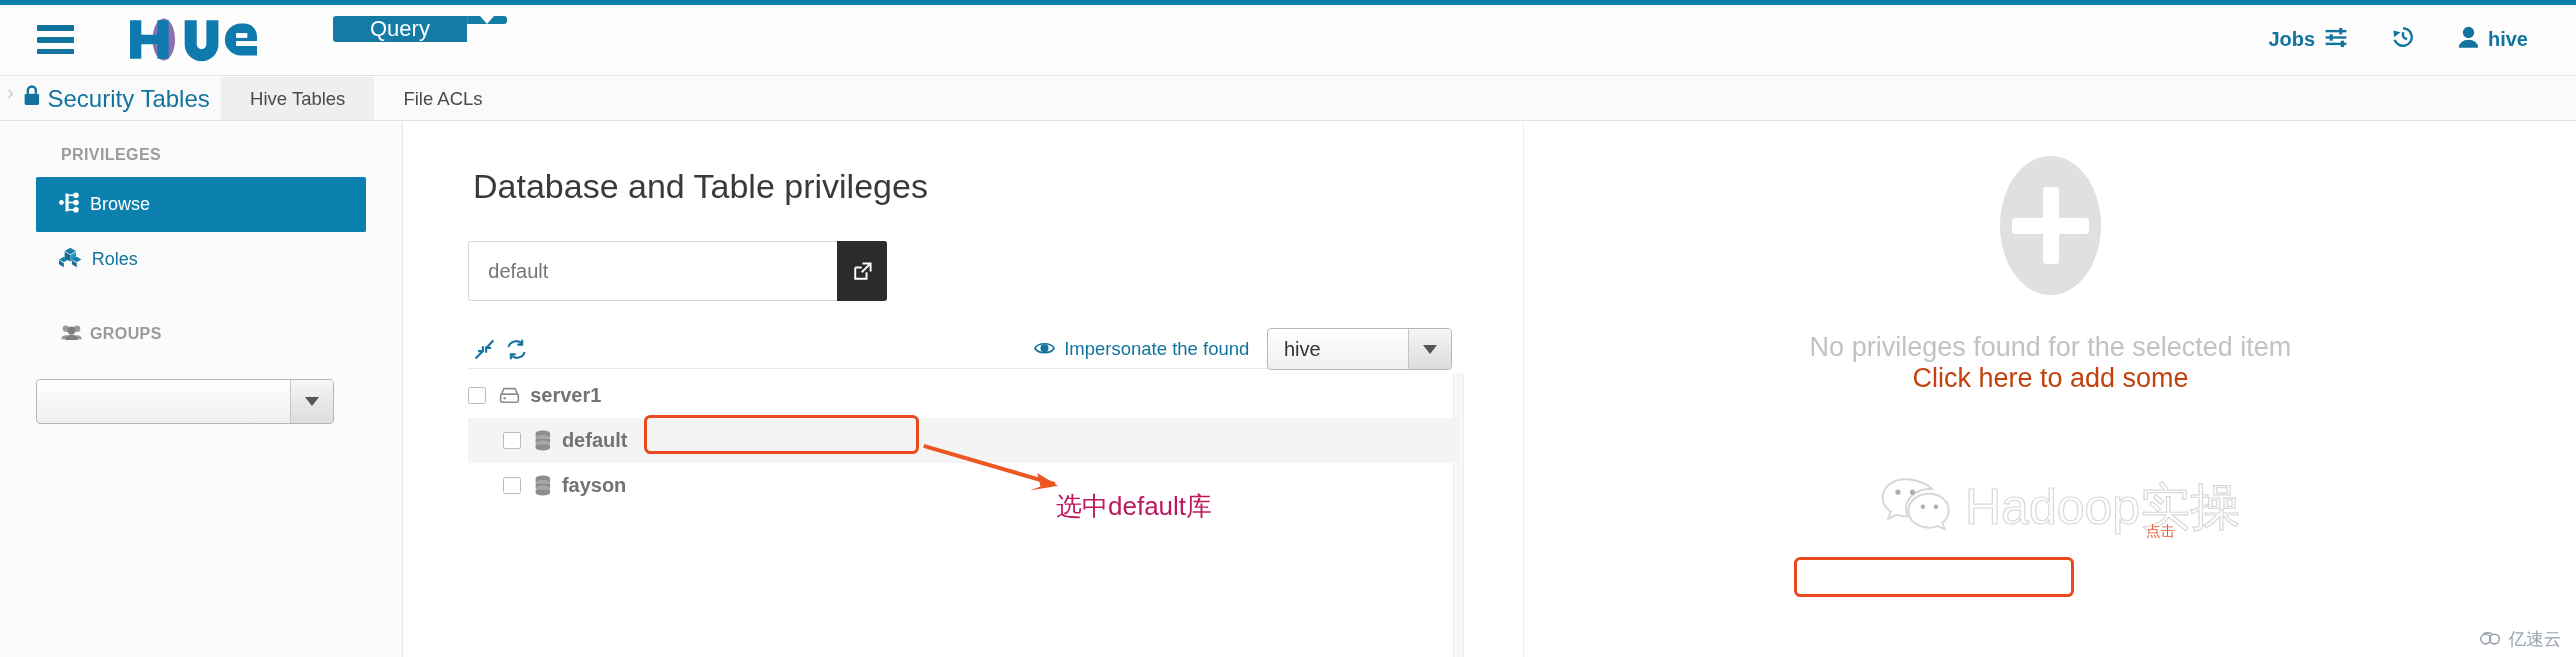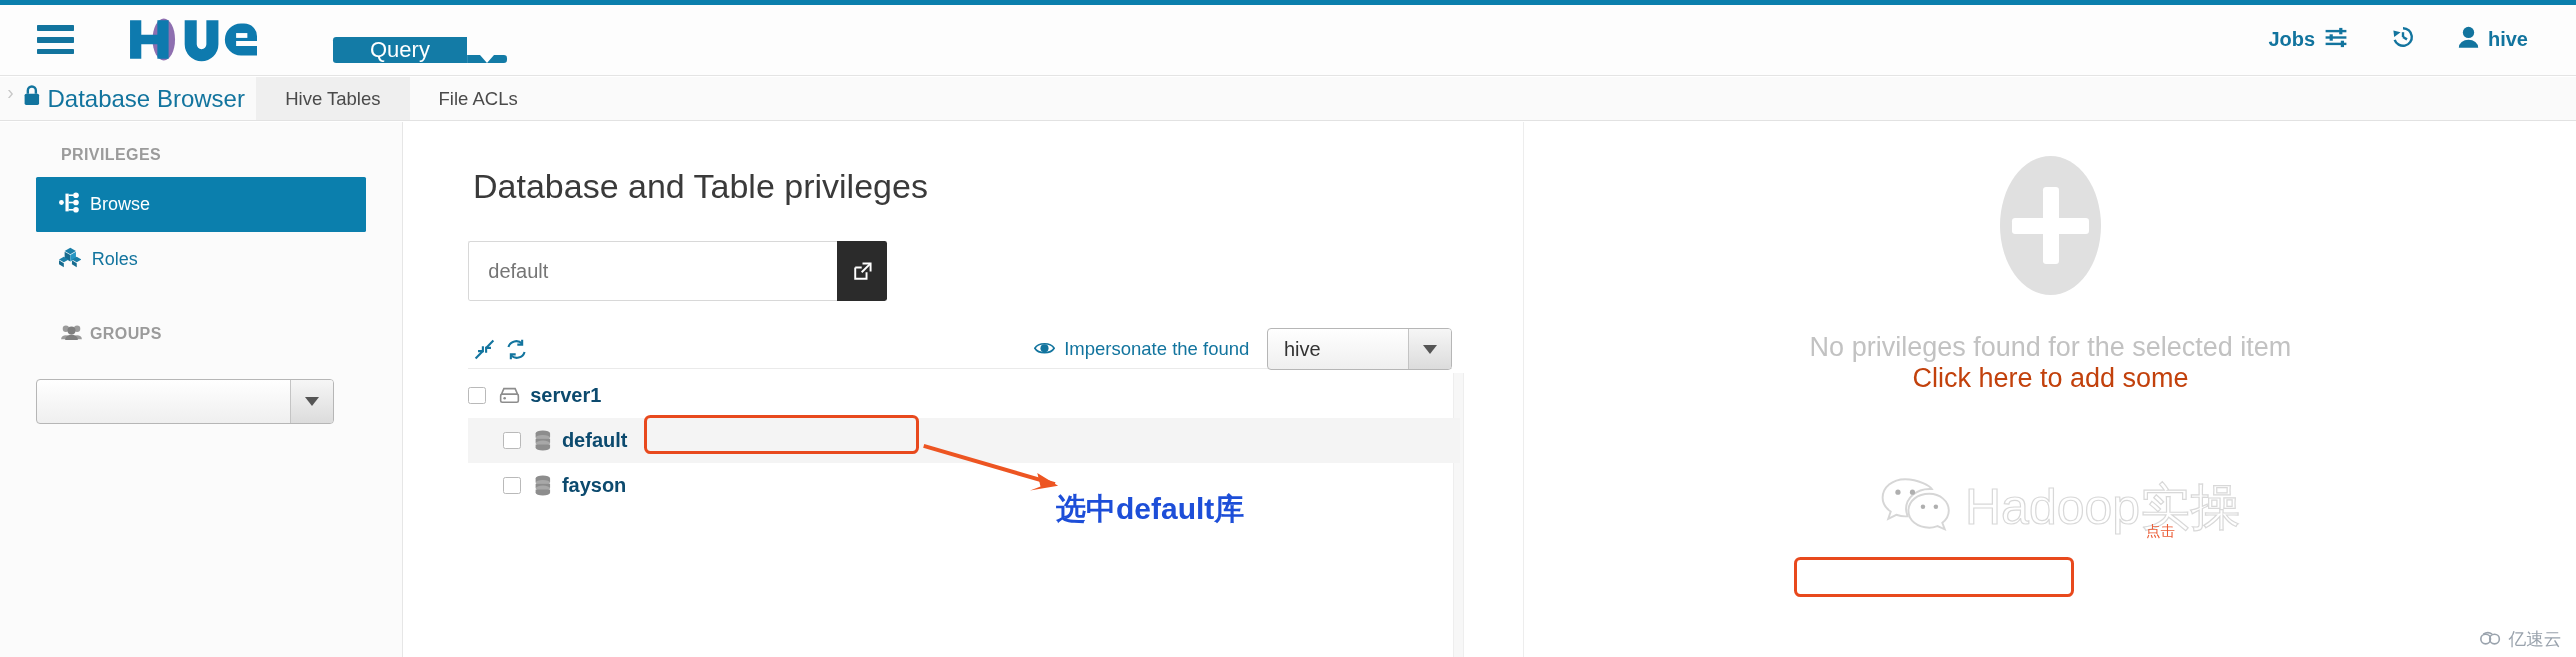--- a/index.html
+++ b/index.html
@@ -29,21 +29,21 @@
     cursor:pointer;
   }
   .hamburger span{ display:block; height:5.6px; background:#12749E; border-radius:0.8px; }
 
   .logo{
     margin-left:48px; display:flex; align-items:center; height:48px;
   }
   .logo svg{ display:block; }
 
   .query-group{
-    margin-left:76px; display:flex; height:47px; align-items:flex-end;
+    margin-left:76px; display:flex; height:47px; align-items:flex-start;
   }
   .query-btn{
     background:#137BA6; color:#fff; border:none;
     font-size:22px; padding:0 37px;
     border-radius:3.2px 0 0 3.2px;
     display:flex; align-items:center; cursor:pointer;
   }
   .query-caret{
     background:#137BA6; width:40px; border-left:0.8px solid #2f8cb3;
     border-radius:0 3.2px 3.2px 0;
@@ -172,32 +172,32 @@
   }
   .imper-select .val{ flex:1; display:flex; align-items:center; padding-left:16px; font-size:20px; color:#333; }
 
   
   #tree{ position:absolute; left:64px; top:251px; width:1039px; }
   .trow{ display:flex; align-items:center; height:45px; position:relative; }
   .trow .cb{
     width:17.7px; height:17.7px; border:0.8px solid #b9b9b9; border-radius:2.4px; background:#fff;
     margin-right:13px; flex:none; cursor:pointer;
   }
-  .trow .label{ font-size:20px; color:#0c4a6e; font-weight:bold; white-space:nowrap; }
+  .trow .label{ font-size:20px; color:#737373; font-weight:bold; white-space:nowrap; }
   .trow .ico{ margin-right:10.5px; display:flex; align-items:center; flex:none; }
   .indent2{ padding-left:35px; }
   .trow.selected{ background:#f4f4f4; width:992px; }
 
   
   .hl-box{
     position:absolute; border:3.2px solid #E8491D; border-radius:6.4px;
     pointer-events:none;
   }
   .anno-text{
-    position:absolute; color:#1d4ed8; font-size:30px; white-space:nowrap;font-weight:bold;
+    position:absolute; color:#be185d; font-size:26px; white-space:nowrap;
   }
 
   
   #vdivider{ position:absolute; left:1119px; top:0; width:0.8px; height:536px; background:#ededed; }
   #sbtrack{ position:absolute; left:1049px; top:251px; width:11.3px; height:284px; background:#f7f7f7; border-left:0.8px solid #eee; border-right:0.8px solid #eee; }
 
   
   #emptypanel{
     position:absolute; left:1120px; top:0; width:1053px; height:536px;
     display:flex; flex-direction:column; align-items:center;
@@ -306,21 +306,21 @@
 
 <div id="subnav">
   <div class="chev-right">›</div>
   <div class="app-title">
     <span>
       <svg width="17.7" height="22.6" viewBox="0 0 22 28">
         <path d="M6 12 V8 a5 5 0 0 1 10 0 v4" fill="none" stroke="#12749E" stroke-width="3"></path>
         <rect x="2" y="12" width="18" height="14" rx="2" fill="#12749E"></rect>
       </svg>
     </span>
-    <span>Database Browser</span>
+    <span>Security Tables</span>
   </div>
   <div class="navtab active">
     <span>Hive Tables</span>
   </div>
   <div class="navtab">
     <span>File ACLs</span>
   </div>
 </div>
 
 <div id="sidebar">

